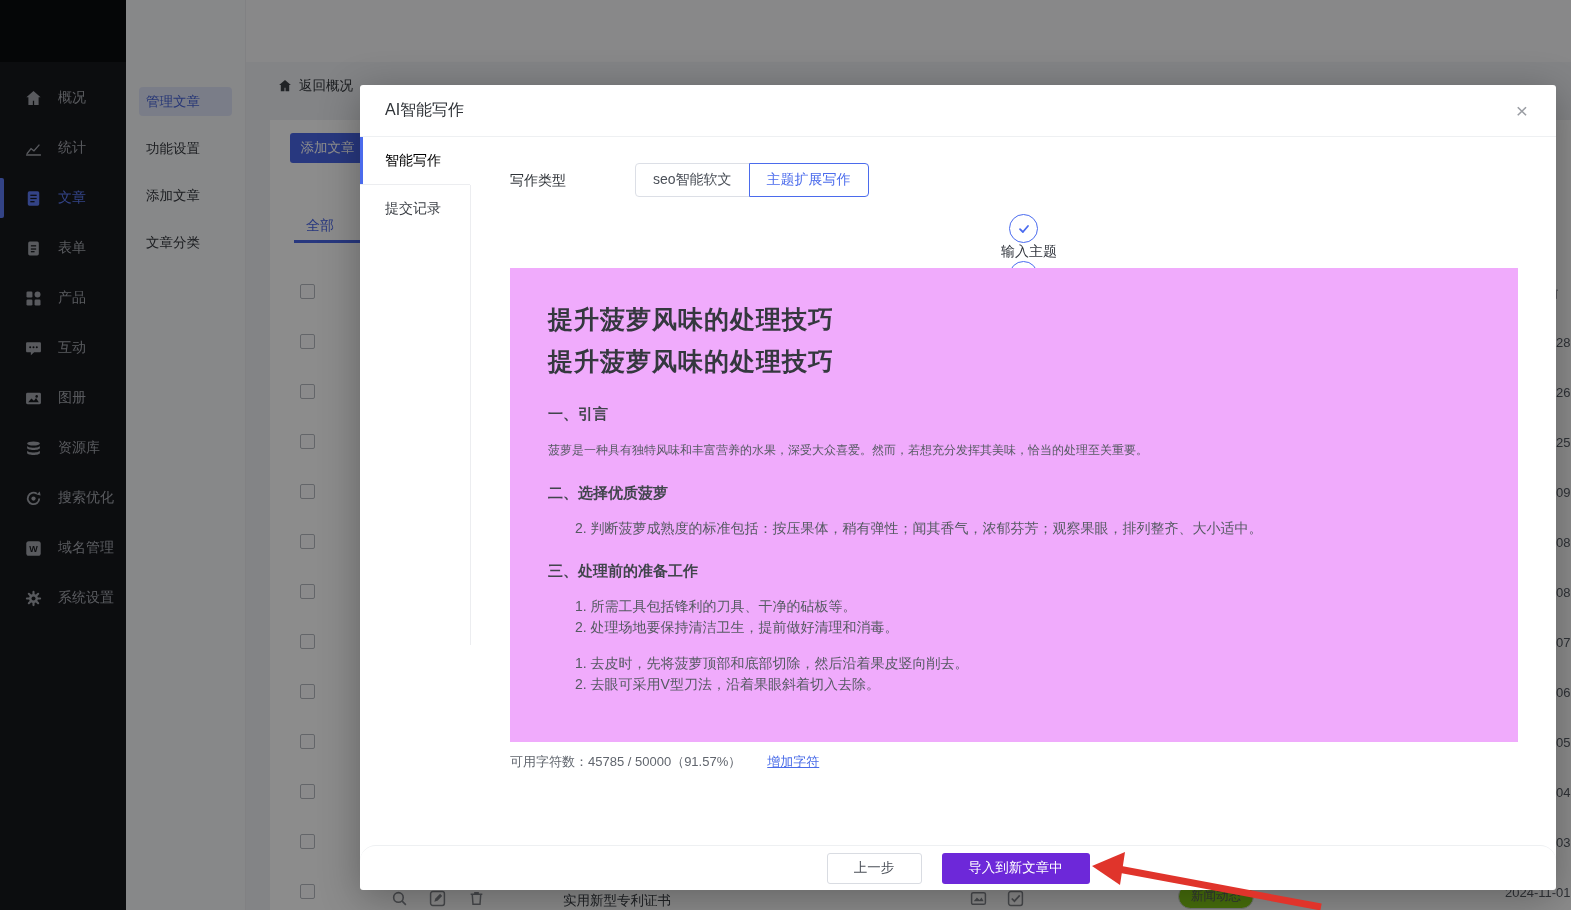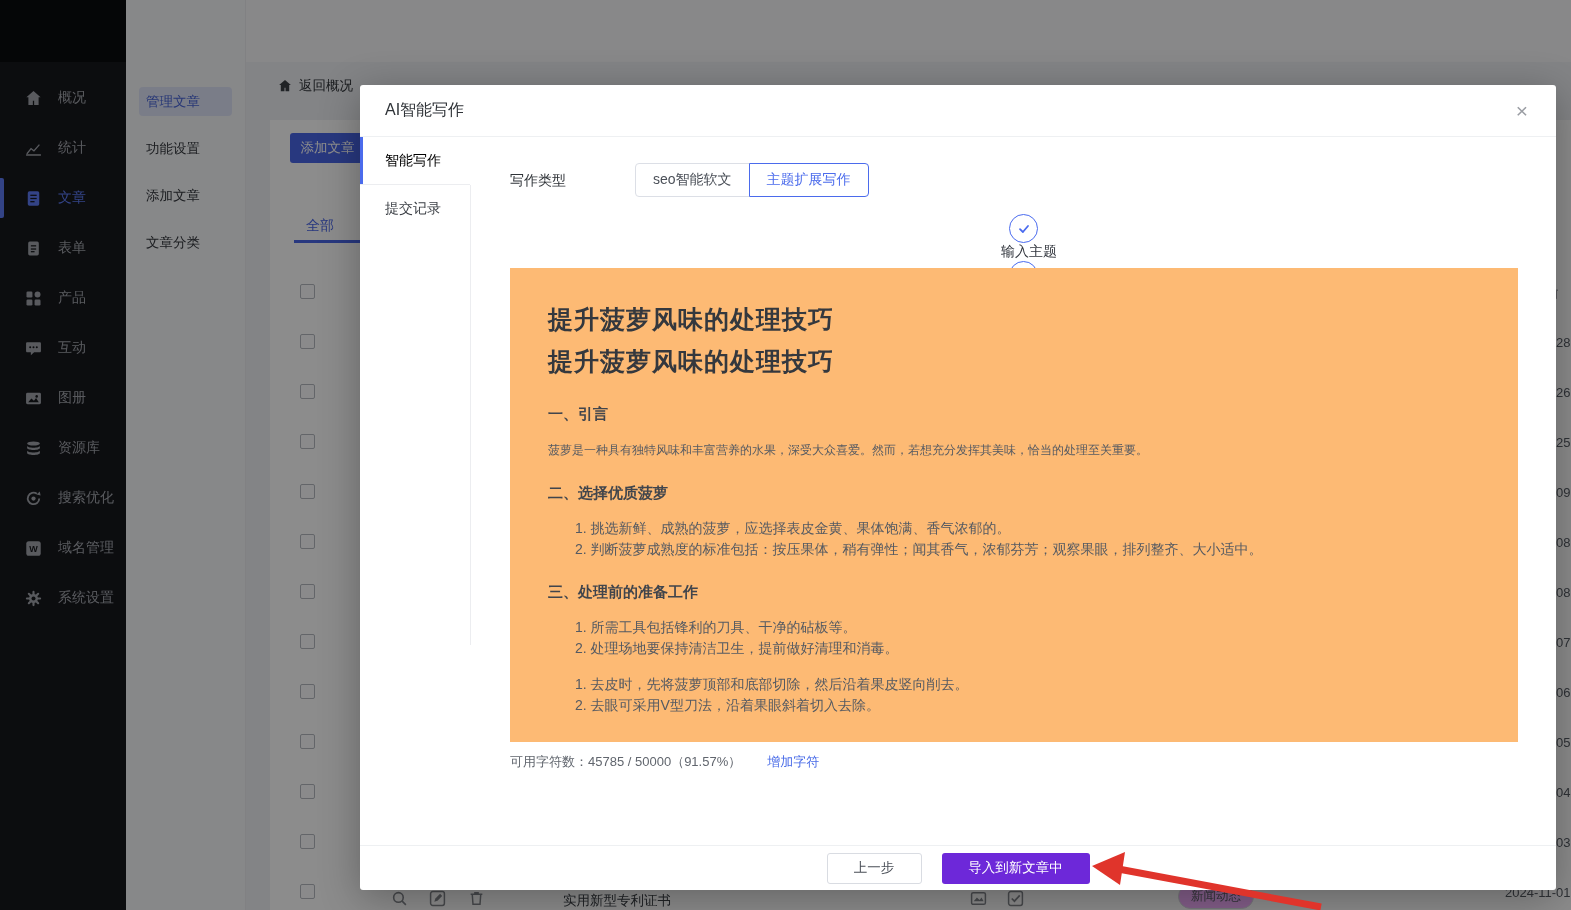--- a/index.html
+++ b/index.html
@@ -35,21 +35,21 @@
     justify-content:center; cursor:pointer; }
   .list-tab { position:absolute; left:36px; top:97px; font-size:14px; color:#4a66e8; cursor:pointer; }
   .tab-underline { position:absolute; left:24px; top:120px; width:150px; height:3px; background:#4a66e8; }
   .row-check { position:absolute; left:30px; width:15px; height:15px; border:1px solid #b5b9c0;
     border-radius:2px; background:#fcfcfd; cursor:pointer; }
   .row-date { position:absolute; left:1235px; font-size:13px; color:#565b63; white-space:nowrap; }
   .b-icon { position:absolute; width:17px; height:17px; color:#84878d; cursor:pointer; }
   .b-icon svg { width:17px; height:17px; }
   .bottom-title { position:absolute; left:293px; top:772px; font-size:13.5px; color:#3c4046; }
   .tag-pill { position:absolute; left:908px; top:764px; height:25px; padding:0 12px; border:1px solid #d8dadf;
-    border-radius:13px; font-size:12.5px; color:#5a5e66; display:flex; align-items:center; background:#f0abfc; }
+    border-radius:13px; font-size:12.5px; color:#5a5e66; display:flex; align-items:center; background:#84cc16; }
 
   
   .overlay { position:absolute; inset:0; background:rgba(0,0,0,0.45); z-index:5; }
 
   
   .modal { position:absolute; left:360px; top:85px; width:1196px; height:805px; background:#fff;
     border-radius:3px; box-shadow:0 8px 40px rgba(0,0,0,.3); z-index:10; }
   .m-head { height:52px; border-bottom:1px solid #eef0f2; display:flex; align-items:center;
     padding:0 25px; font-size:16px; color:#2f3338; }
   .m-close { position:absolute; right:20px; top:12px; font-size:21px; color:#9a9da3;
@@ -72,31 +72,31 @@
     display:flex; align-items:center;flex-direction:column; }
   .step-circle { width:29px; height:29px; border-radius:50%; display:flex; align-items:center;
     justify-content:center; flex:0 0 29px; }
   .step-circle.done { border:1.5px solid #4a6bef; background:#fff; }
   .step-circle.done svg { width:14px; height:14px; }
   .step-circle.current { background:#4a6bef; color:#fff; font-size:14px; }
   .step-label { margin-left:11px; font-size:14px; color:#2f333b; white-space:nowrap; }
   .step-line { flex:1 1 auto; height:2px; background:#4c6cf0; margin:0 18px; }
 
   .article-box { position:absolute; left:150px; top:183px; width:1008px; height:474px;
-    background:#fdba74; overflow:hidden; padding:30px 38px; }
+    background:#f0abfc; overflow:hidden; padding:30px 38px; }
   .art-title { font-size:25px; line-height:42px; font-weight:700; color:#34383e; letter-spacing:1px; }
   .art-h { font-size:15px; font-weight:700; margin-top:23px; color:#41454c; }
   .art-p { font-size:12px; margin-top:16px; line-height:21px; color:#555a62; }
   .art-ol { margin-top:15px; padding-left:27px; list-style:none; }
 
   .counter-line { position:absolute; left:150px; top:668px; font-size:13px; color:#61666e; }
-  .add-chars { color:#4a6ce8; margin-left:26px; cursor:pointer; }
+  .add-chars { color:#4a6ce8; text-decoration:underline; margin-left:26px; cursor:pointer; }
 
   .m-foot { position:absolute; left:0; right:0; bottom:0; height:45px; border-top:1px solid #eef0f2;
-    display:flex; align-items:center; justify-content:center; gap:20px; }
+    display:flex; align-items:center; justify-content:center; gap:20px;border-radius:16px; }
   .btn { height:31px; border-radius:3px; font-size:13.5px; display:flex; align-items:center;
     justify-content:center; cursor:pointer; }
   .btn-back { width:95px; border:1px solid #d9dce2; background:#fff; color:#4a4f57; }
   .btn-import { width:148px; background:#6d28d9; color:#fff; border:none; }
 
   .arrow-layer { position:absolute; inset:0; z-index:20; pointer-events:none; }
 </style>
 </head>
 <body>
 
@@ -362,21 +362,20 @@
         <div class="step-label">生成内容</div>
       </div>
 
     <div class="article-box" id="article-mount">
         <div class="art-title">提升菠萝风味的处理技巧</div>
         <div class="art-title">提升菠萝风味的处理技巧</div>
         <div class="art-h">一、引言</div>
         <div class="art-p">菠萝是一种具有独特风味和丰富营养的水果，深受大众喜爱。然而，若想充分发挥其美味，恰当的处理至关重要。</div>
         <div class="art-h">二、选择优质菠萝</div>
         <div class="art-ol">
-          <div class="art-ol-item" style="font-size: 14px; line-height: 21px; color: rgb(85, 90, 98);">1. 挑选新鲜、成熟的菠萝，应选择表皮金黄、果体饱满、香气浓郁的。</div>
           <div class="art-ol-item" style="font-size: 14px; line-height: 21px; color: rgb(85, 90, 98);">2. 判断菠萝成熟度的标准包括：按压果体，稍有弹性；闻其香气，浓郁芬芳；观察果眼，排列整齐、大小适中。</div>
         </div>
         <div class="art-h">三、处理前的准备工作</div>
         <div class="art-ol">
           <div class="art-ol-item" style="font-size: 14px; line-height: 21px; color: rgb(85, 90, 98);">1. 所需工具包括锋利的刀具、干净的砧板等。</div>
           <div class="art-ol-item" style="font-size: 14px; line-height: 21px; color: rgb(85, 90, 98);">2. 处理场地要保持清洁卫生，提前做好清理和消毒。</div>
         </div>
         <div class="art-ol">
           <div class="art-ol-item" style="font-size: 14px; line-height: 21px; color: rgb(85, 90, 98);">1. 去皮时，先将菠萝顶部和底部切除，然后沿着果皮竖向削去。</div>
           <div class="art-ol-item" style="font-size: 14px; line-height: 21px; color: rgb(85, 90, 98);">2. 去眼可采用V型刀法，沿着果眼斜着切入去除。</div>

